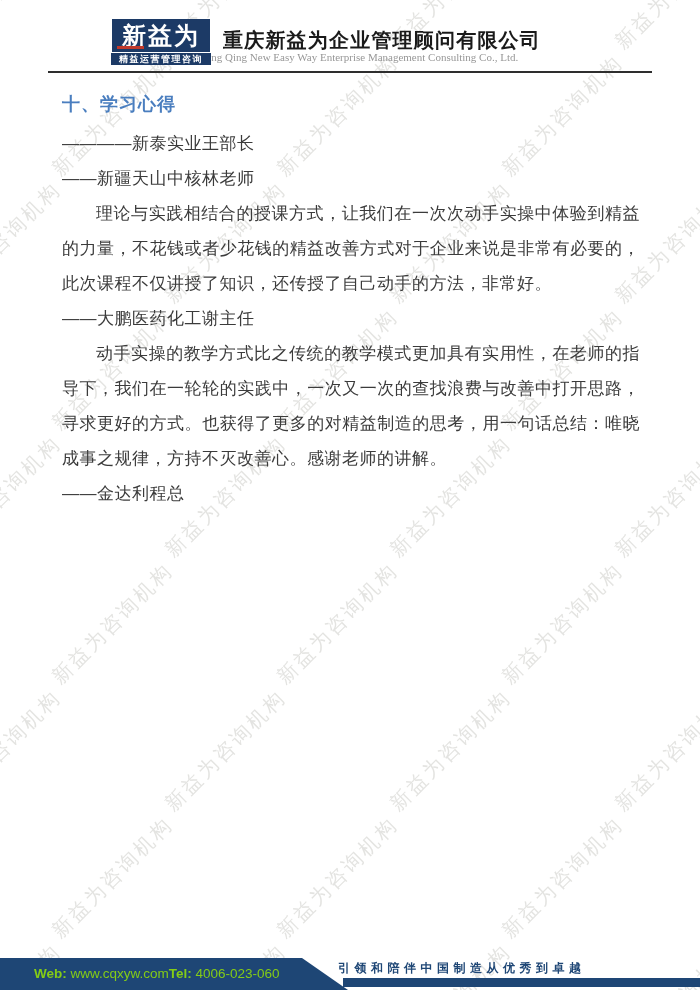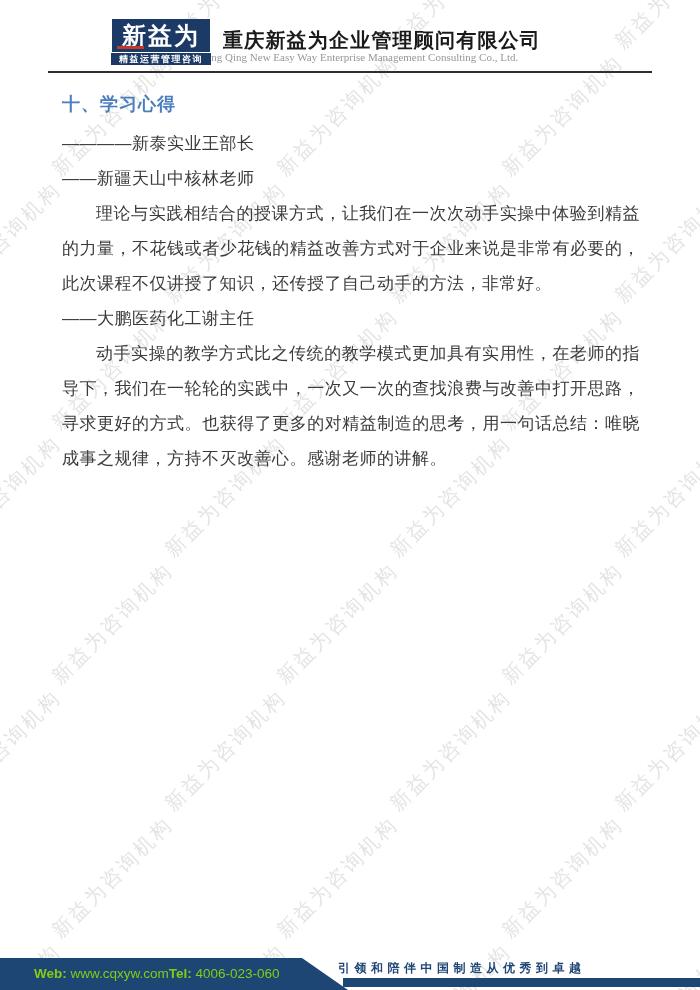--- a/index.html
+++ b/index.html
@@ -153,20 +153,21 @@
 
       <p class="attribution">————新泰实业王部长</p>
 
 
       <p class="attribution">——新疆天山中核林老师</p>
 
       <p class="body">理论与实践相结合的授课方式，让我们在一次次动手实操中体验到精益的力量，不花钱或者少花钱的精益改善方式对于企业来说是非常有必要的，此次课程不仅讲授了知识，还传授了自己动手的方法，非常好。</p>
       <p class="attribution">——大鹏医药化工谢主任</p>
 
       <p class="body">动手实操的教学方式比之传统的教学模式更加具有实用性，在老师的指导下，我们在一轮轮的实践中，一次又一次的查找浪费与改善中打开思路，寻求更好的方式。也获得了更多的对精益制造的思考，用一句话总结：唯晓成事之规律，方持不灭改善心。感谢老师的讲解。</p>
+      <p class="attribution">——金达利程总</p>
     </div>
 
 
   <div class="footer-bar">
     <b>Web:</b><span> www.cqxyw.com</span><b>Tel:</b><span>  4006-023-060</span>
   </div>
   <div class="footer-slogan">引领和陪伴中国制造从优秀到卓越</div>
   <div class="footer-strip"></div>
 
 </div>

